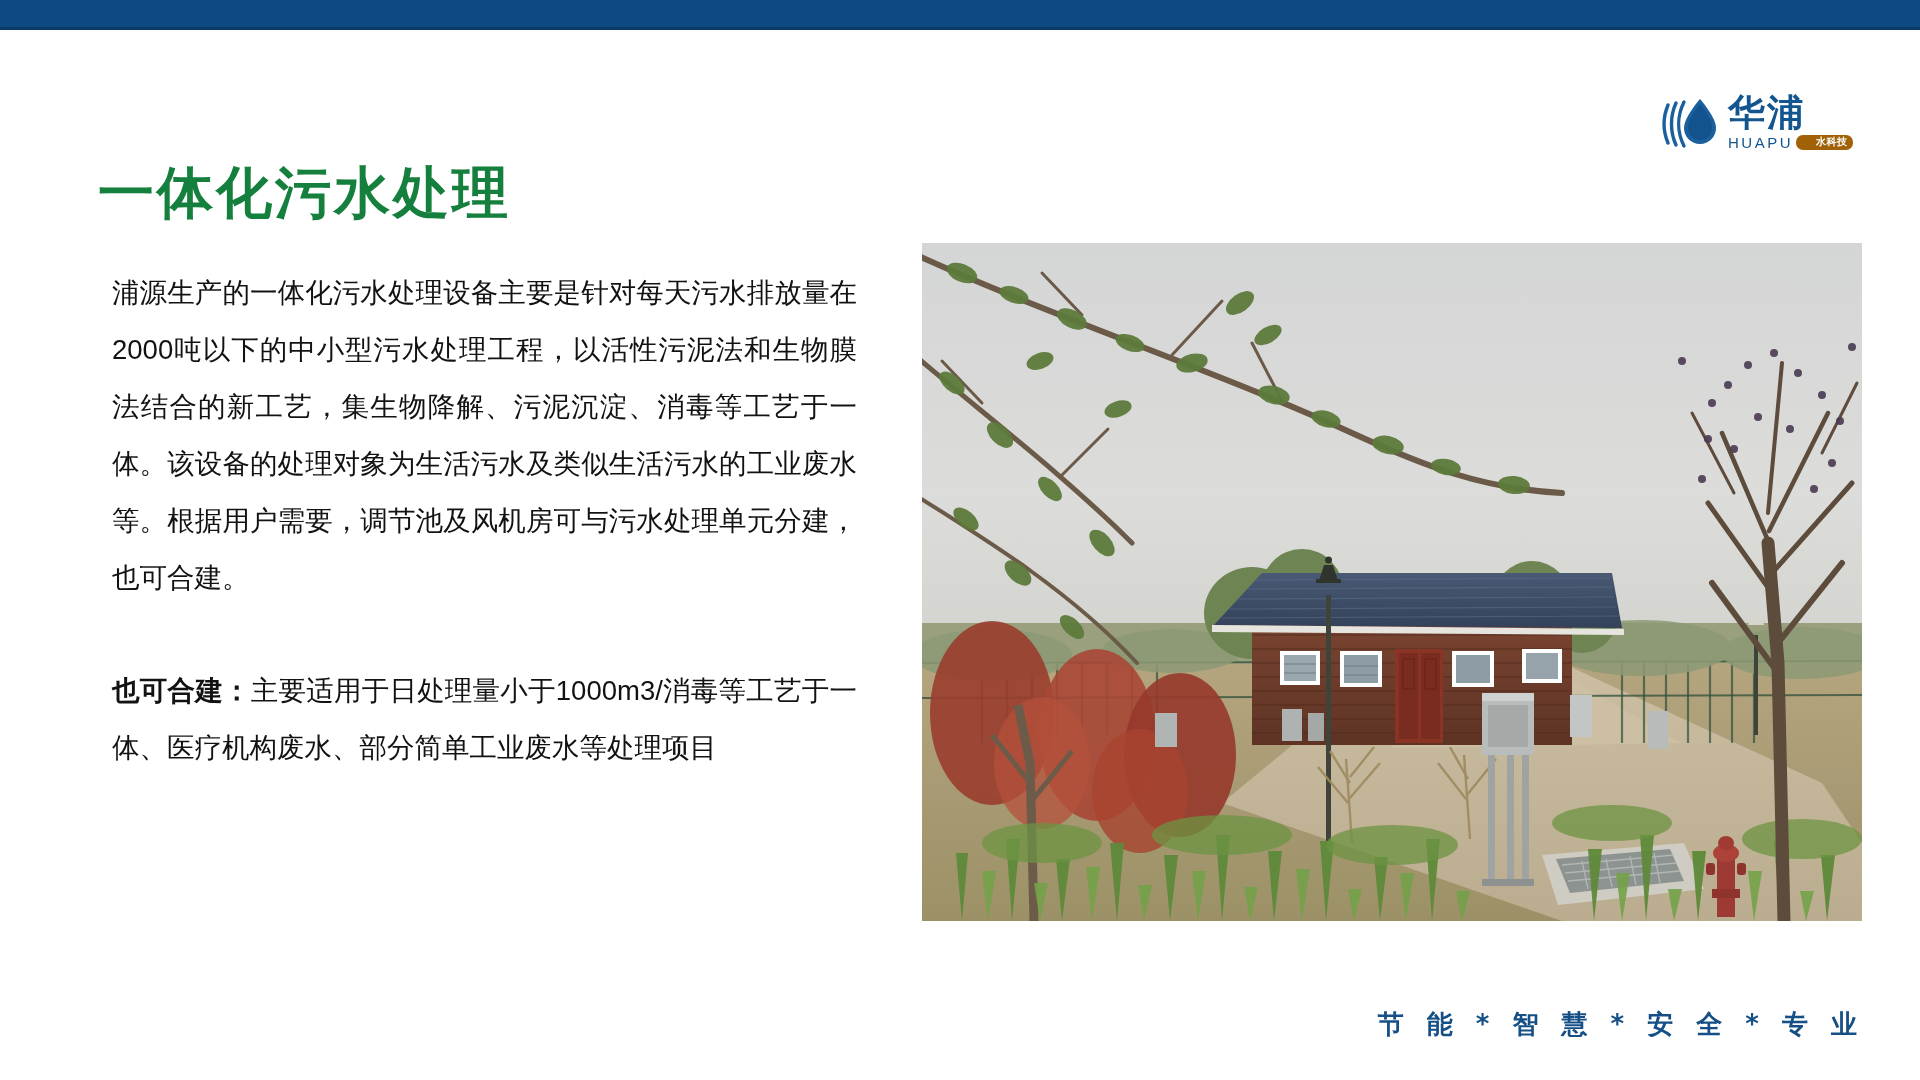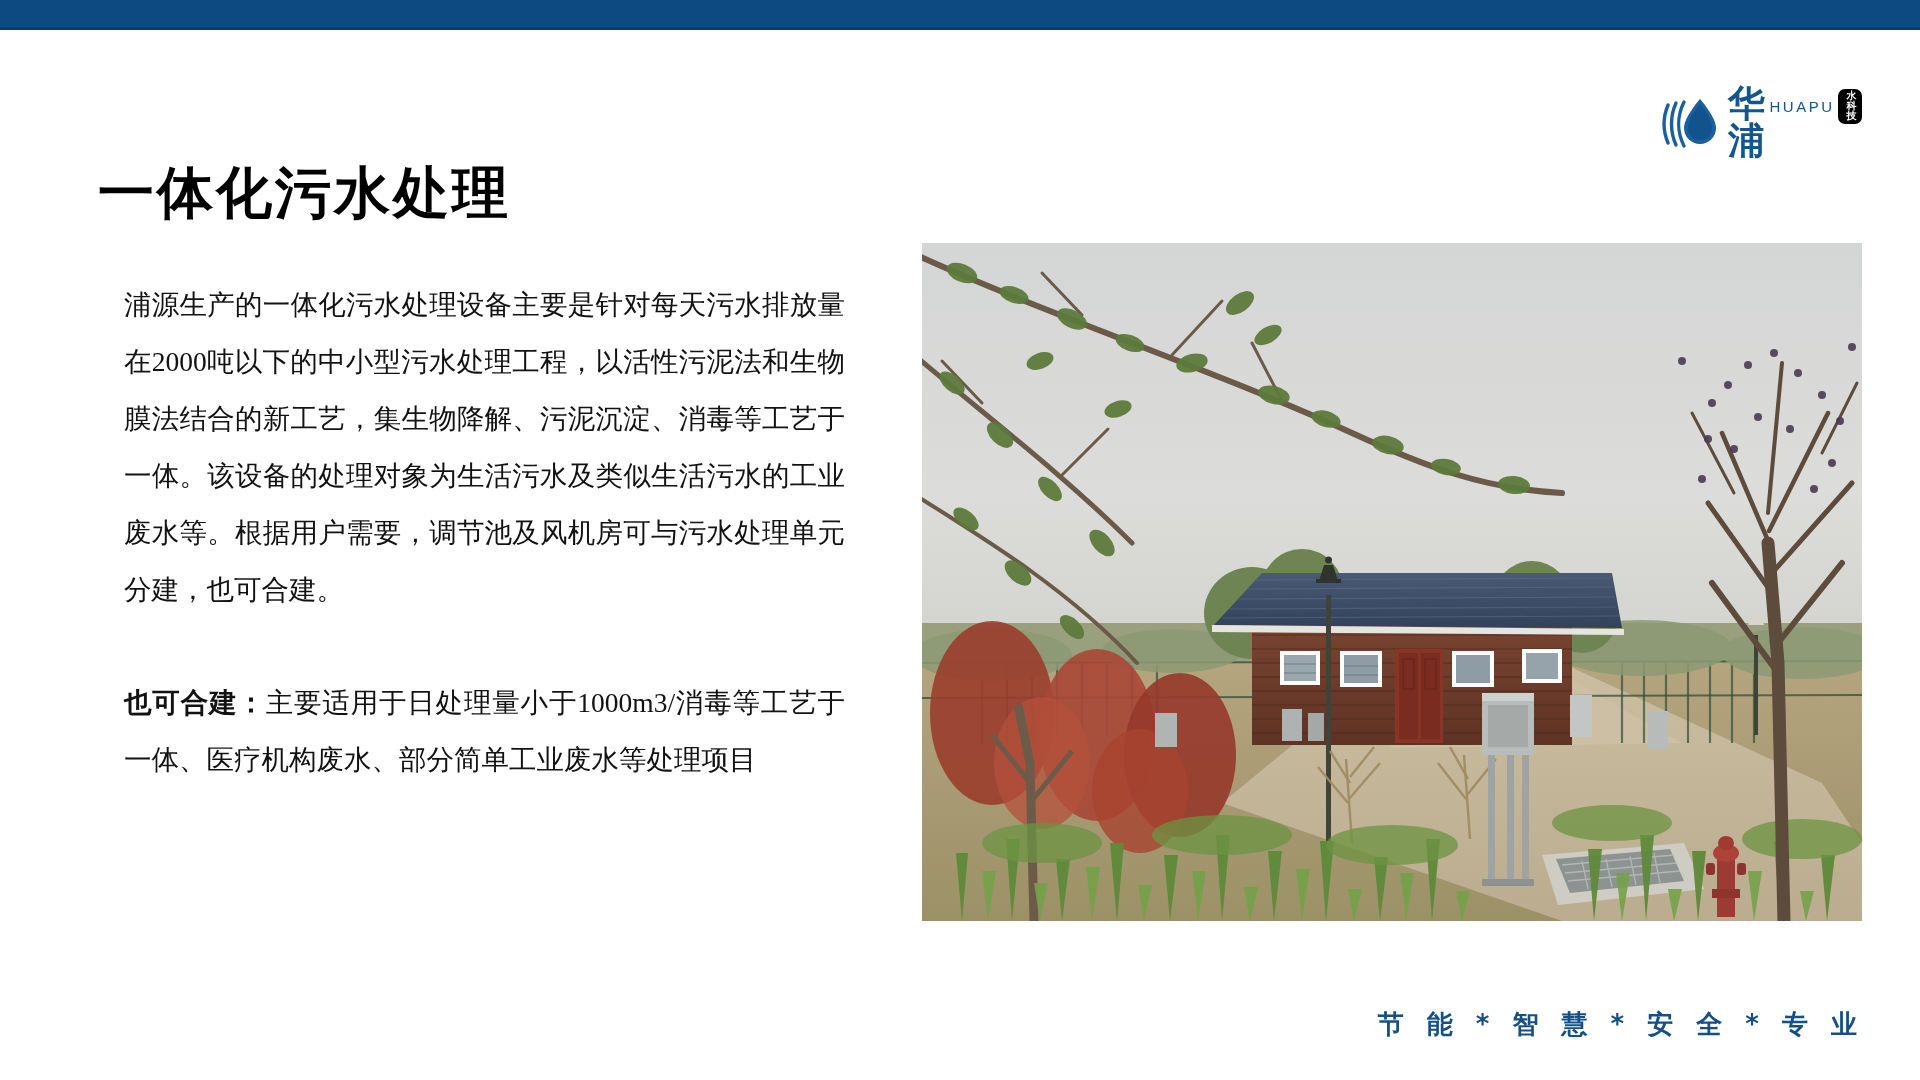--- a/index.html
+++ b/index.html
@@ -49,20 +49,21 @@
   }
   .logo-mark {
     width: 62px;
     height: 62px;
     flex: 0 0 auto;
     position: relative;
   }
   .logo-text {
     margin-left: 4px;
     display: flex;
+    flex-direction: column;
     align-items: flex-start;
     line-height: 1;
   }
   .logo-cn {
     font-family: "DejaVu Sans", "Liberation Sans", sans-serif;
     font-size: 37px;
     font-weight: 700;
     color: #12558f;
     letter-spacing: 2px;
   }
@@ -73,59 +74,59 @@
   }
   .logo-latin {
     font-family: "Liberation Sans", sans-serif;
     font-size: 15px;
     font-weight: 400;
     color: #12558f;
     letter-spacing: 2.5px;
   }
   .logo-badge {
     margin-left: 3px;
-    background: #000000;
+    background: #a16207;
     color: #ffffff;
     font-family: "DejaVu Sans", sans-serif;
     font-size: 10px;
     font-weight: 700;
-    padding: 2px 5px 3px 9px;
+    padding: 2px 5px 3px 20px;
     border-radius: 7px;
     letter-spacing: 0.5px;
     line-height: 1;
   }
 
   
   .page-title {
     position: absolute;
     left: 98px;
     top: 118px;
     font-family: Liberation Sans, sans-serif;
     font-size: 56px;
     font-weight: 700;
-    color: #000000;
+    color: #15803d;
     letter-spacing: 3px;
     white-space: nowrap;
   }
 
   
   .body-col {
     position: absolute;
     left: 112px;
     top: 264px;
     width: 745px;
   }
   .para {
-    font-family: Liberation Serif, serif;
+    font-family: Liberation Sans, sans-serif;
     font-size: 27.5px;
     color: #121212;
     line-height: 57px;
     text-align: justify;
     text-justify: inter-ideograph;
-    margin: 12px;
+    margin: 0;
   }
   .para.p2 { margin-top: 20px; }
   .para.p3 { margin-top: 56px; }
   .lead {
     font-weight: 700;
   }
 
   
   .photo {
     position: absolute;

